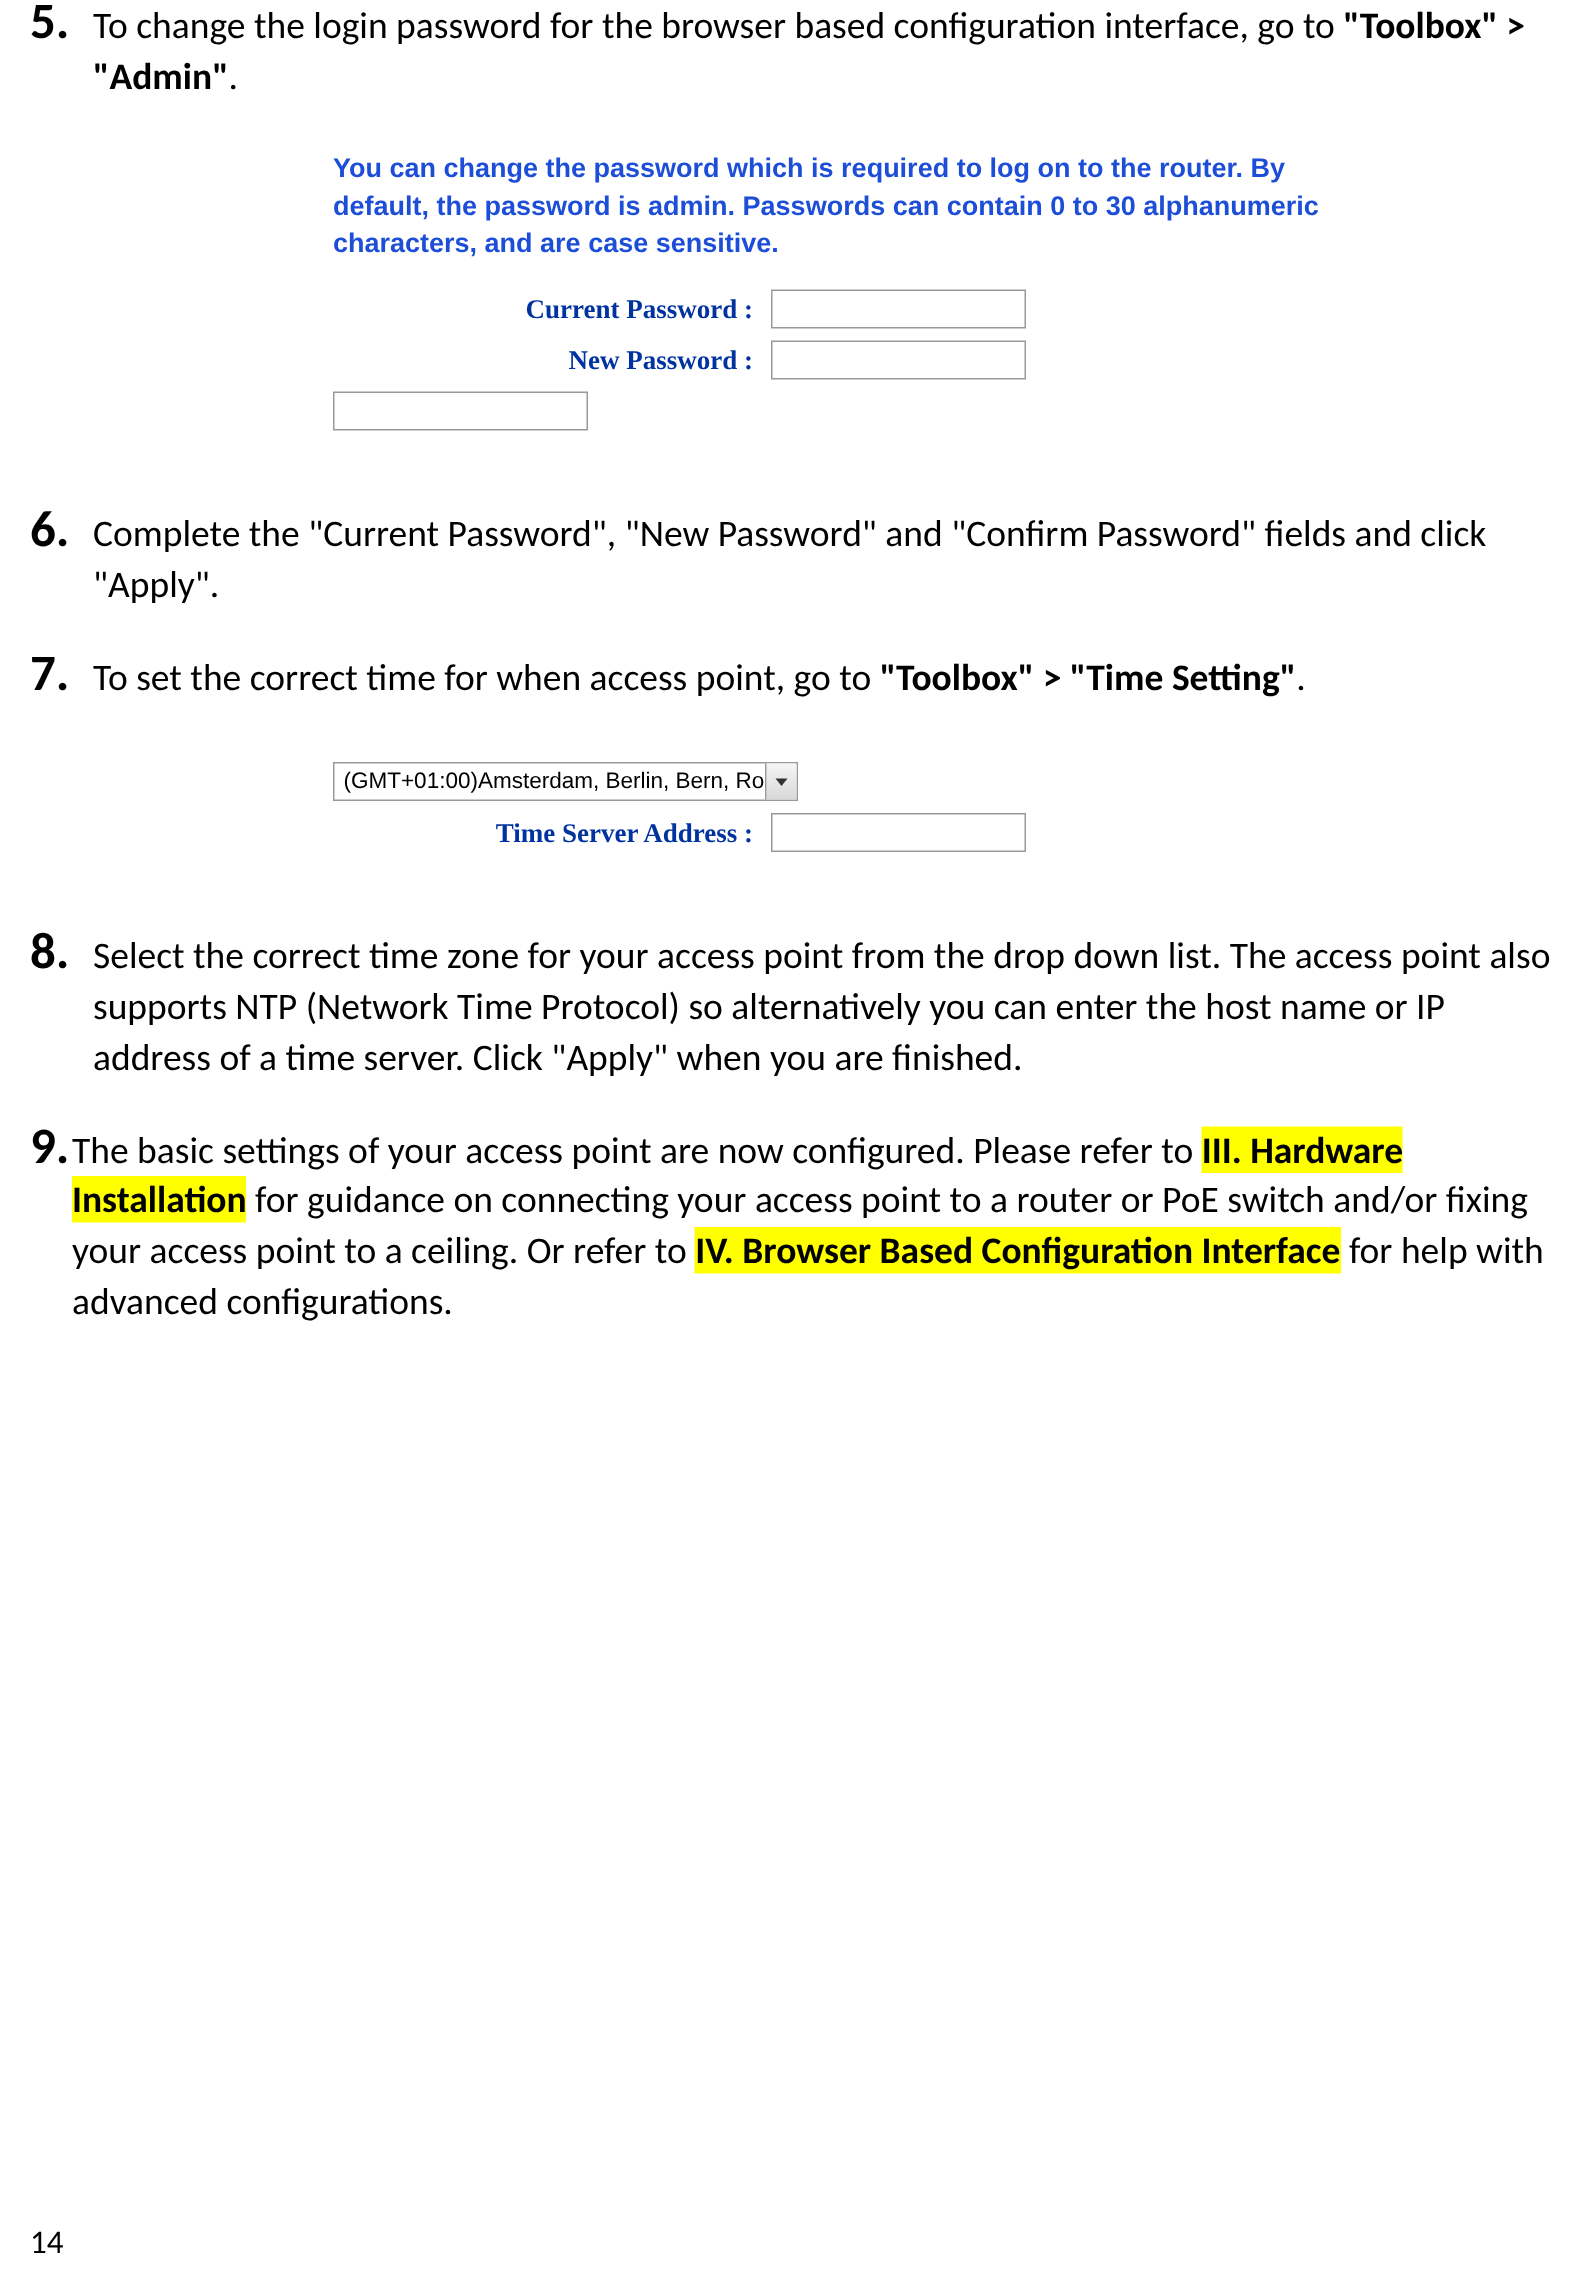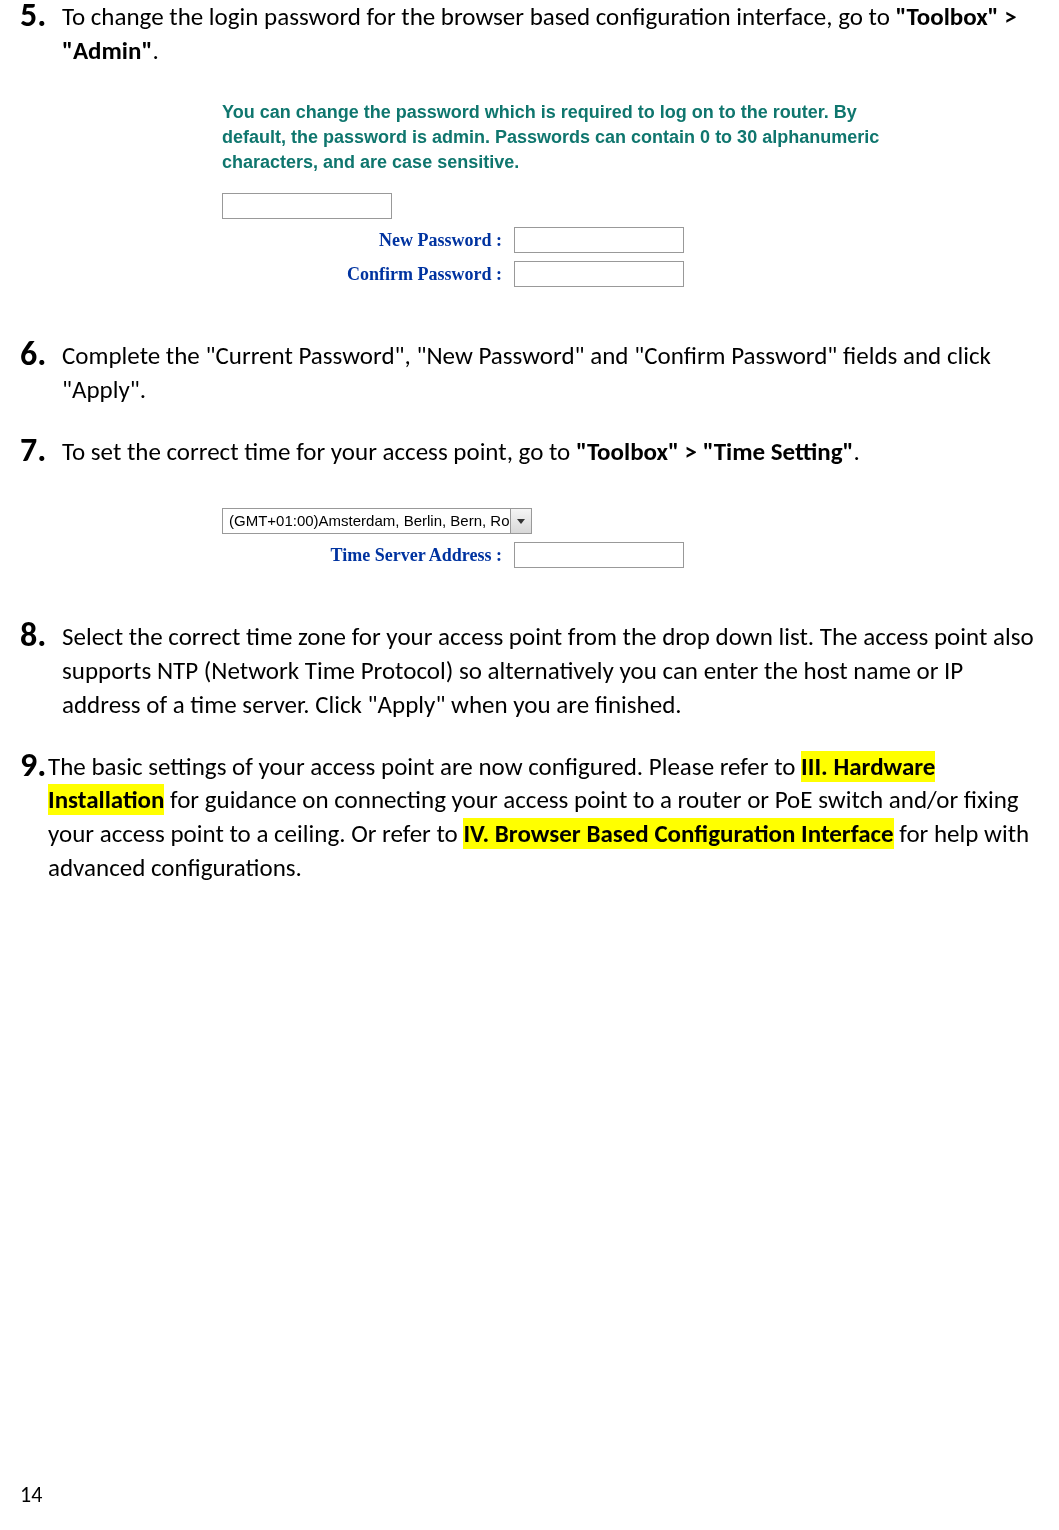--- a/index.html
+++ b/index.html
@@ -38,21 +38,21 @@
   }
   .fig {
     margin: 22px 0 22px 140px;
     width: 740px;
    }
   .fig-inner {
     padding: 10px 20px 16px 20px;
     background: #fff;
   }
   .fig-blurb {
-    color: #0f766e;
+    color: #1d4ed8;
     font-family: Arial, sans-serif;
     font-weight: 700;
     font-size: 18px;
     line-height: 1.4;
     margin-bottom: 18px;
   }
   .field-row {
     display: flex;
     align-items: center;
     margin: 8px 0;
@@ -121,42 +121,42 @@
 <ol class="steps">
 
   <li>
     <span class="step-num">5.</span>
     <span><span>To change the login password for the browser based configuration interface, go to </span><span class="bold">"Toolbox" &gt; "Admin"</span><span>.</span></span>
 
     <div class="fig">
       <div class="fig-inner">
         <div class="fig-blurb">You can change the password which is required to log on to the router. By default, the password is admin. Passwords can contain 0 to 30 alphanumeric characters, and are case sensitive.</div>
         <div class="field-row">
+          <div class="field-label">Current Password :</div>
           <div class="field-input"></div>
         </div>
         <div class="field-row">
           <div class="field-label">New Password :</div>
           <div class="field-input"></div>
         </div>
         <div class="field-row">
-          <div class="field-label">Confirm Password :</div>
           <div class="field-input"></div>
         </div>
       </div>
     </div>
   </li>
 
   <li>
     <span class="step-num">6.</span>
     <span>Complete the "Current Password", "New Password" and "Confirm Password" fields and click "Apply".</span>
   </li>
 
   <li>
     <span class="step-num">7.</span>
-    <span><span>To set the correct time for your access point, go to </span><span class="bold">"Toolbox" &gt; "Time Setting"</span><span>.</span></span>
+    <span><span>To set the correct time for when access point, go to </span><span class="bold">"Toolbox" &gt; "Time Setting"</span><span>.</span></span>
 
     <div class="fig">
       <div class="fig-inner">
         <div class="field-row">
           <div class="field-select">
             <span class="sel-text">(GMT+01:00)Amsterdam, Berlin, Bern, Rome</span>
             <span class="sel-btn"></span>
           </div>
         </div>
         <div class="field-row">

